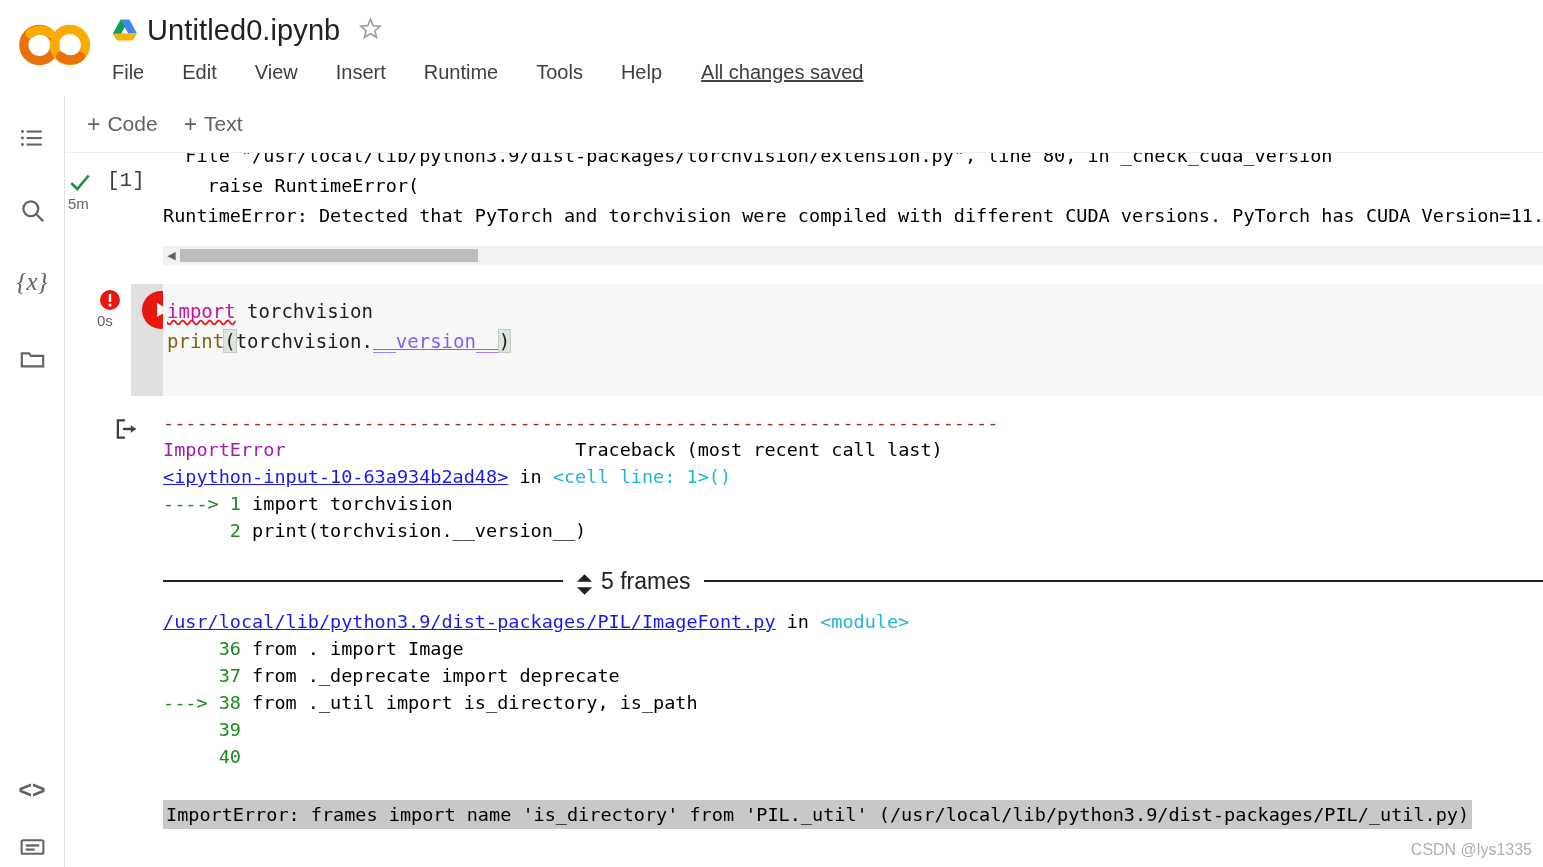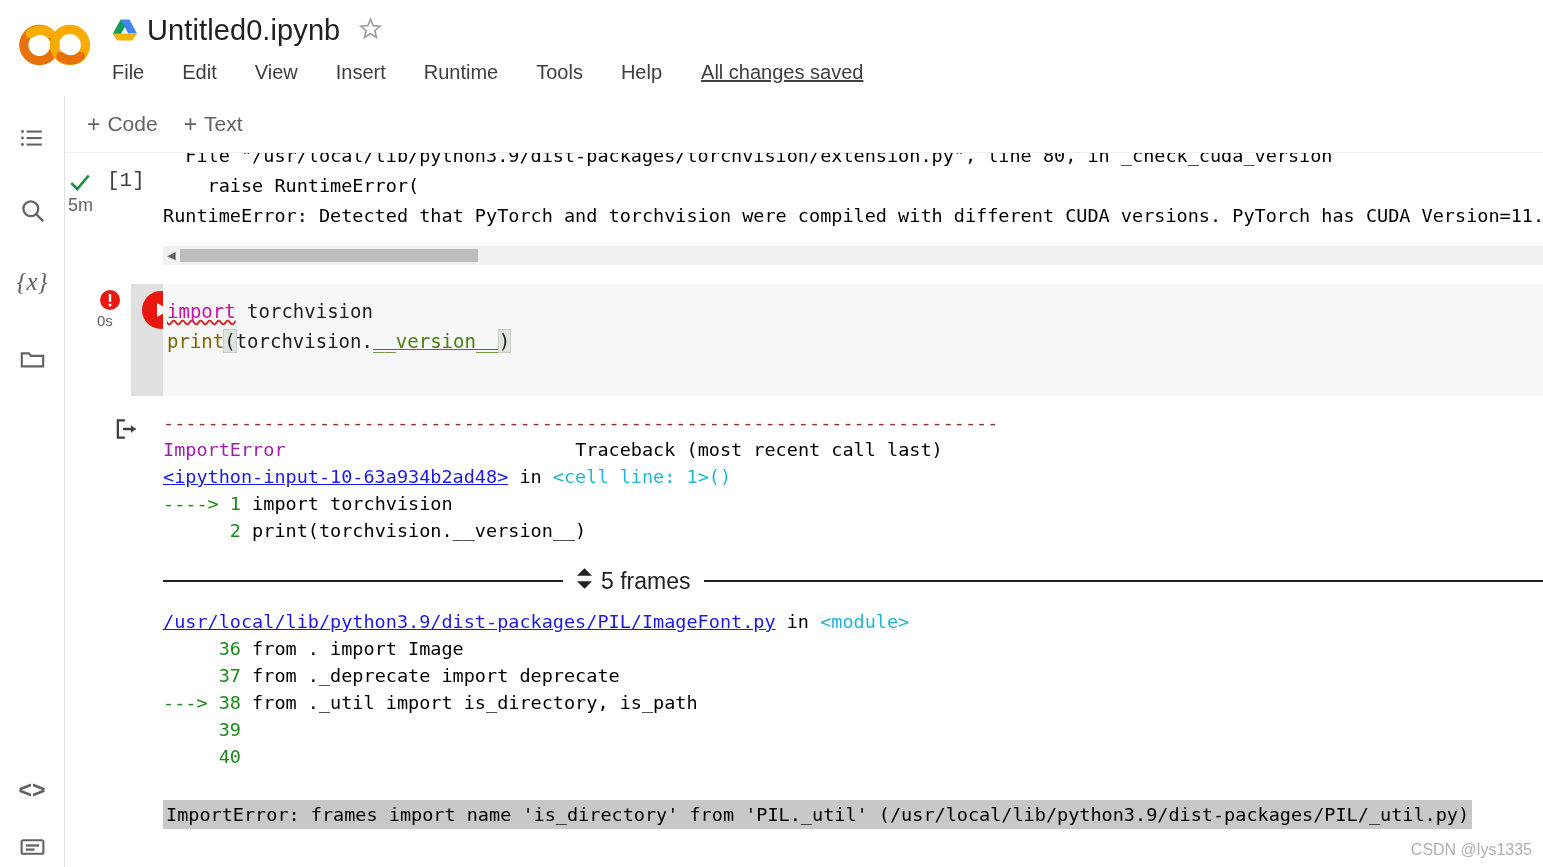--- a/index.html
+++ b/index.html
@@ -99,21 +99,21 @@
   .prev-gutter {
     position: absolute; left: 0; top: 0;
     width: 98px; height: 116px;
   }
   .check-ico {
     position: absolute; left: 2px; top: 16px;
     width: 26px; height: 26px; color: #1e8e3e;
   }
   .run-time {
     position: absolute; left: 3px; top: 42px;
-    font-size: 18px; color: #5f6368; text-align: right;
+    font-size: 15px; color: #5f6368; text-align: right;
   }
   .exec-count {
     position: absolute; left: 42px; top: 16px;
     font-size: 21px; color: #3c4043;
     font-family: "Liberation Mono", monospace;
   }
   .prev-text {
     position: absolute; left: 98px; top: -12px;
     font-family: "DejaVu Sans Mono", monospace;
     font-size: 18.5px; line-height: 30px;
@@ -181,21 +181,21 @@
     padding: 12px 0 0 4px;
     box-sizing: border-box;
   }
   .code-line { white-space: pre; height: 30px; }
   .kw-import {
     color: #c812a8;
     text-decoration: underline wavy #e01b1b;
     text-decoration-skip-ink: none;
   }
   .kw-print  { color: #7d6608; }
-  .dunder    { color: #4d7c0f; text-decoration: underline; }
+  .dunder    { color: #8b5cf6; text-decoration: underline; }
   .paren-hl  {
     background: #dde5dd; outline: 1px solid #c4cec4;
   }
 
   
   .output {
     position: relative;
     margin-top: 13px;
     height: 430px;
   }
@@ -220,21 +220,21 @@
   .tb-cyan   { color: #21b6d6; }
   .tb-green  { color: #1a8a1a; }
   .tb-arrow  { color: #1a8a1a; }
   .frames-row {
     display: flex; align-items: center; gap: 0;
     height: 42px; margin: 16px 0 6px 0;
   }
   .frames-rule-l { width: 400px; height: 2px; background: #202124; }
   .frames-rule-r { flex: 1; height: 2px; background: #202124; }
   .frames-lbl {
-    display: flex; align-items: flex-start; gap: 9px;
+    display: flex; align-items: flex-end; gap: 9px;
     padding: 0 14px;
     font-family: "Liberation Sans", sans-serif;
     font-size: 23px; color: #202124;
   }
   .chev-updown {
     display: flex; flex-direction: column; align-items: center;
     gap: 3px; cursor: pointer;
   }
   .final-err {
     display: inline-block;

